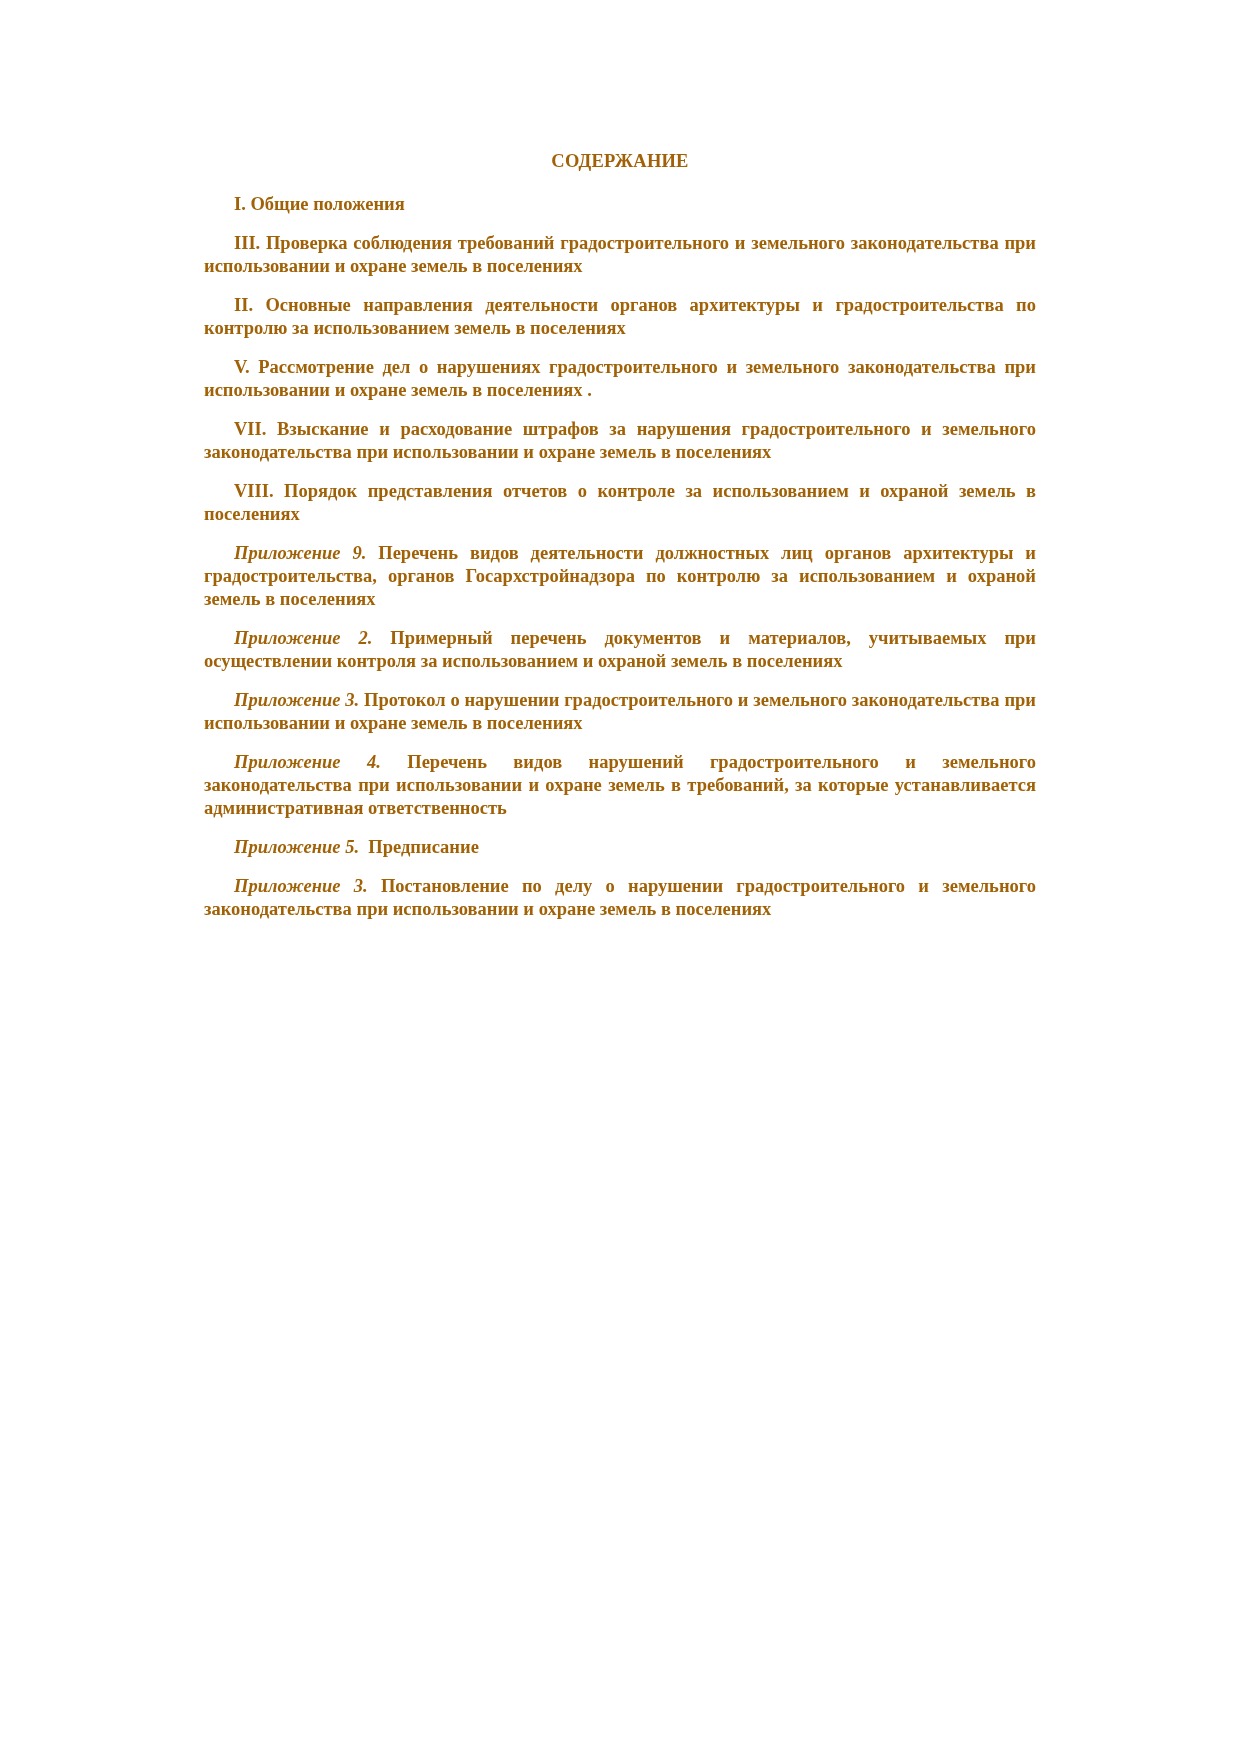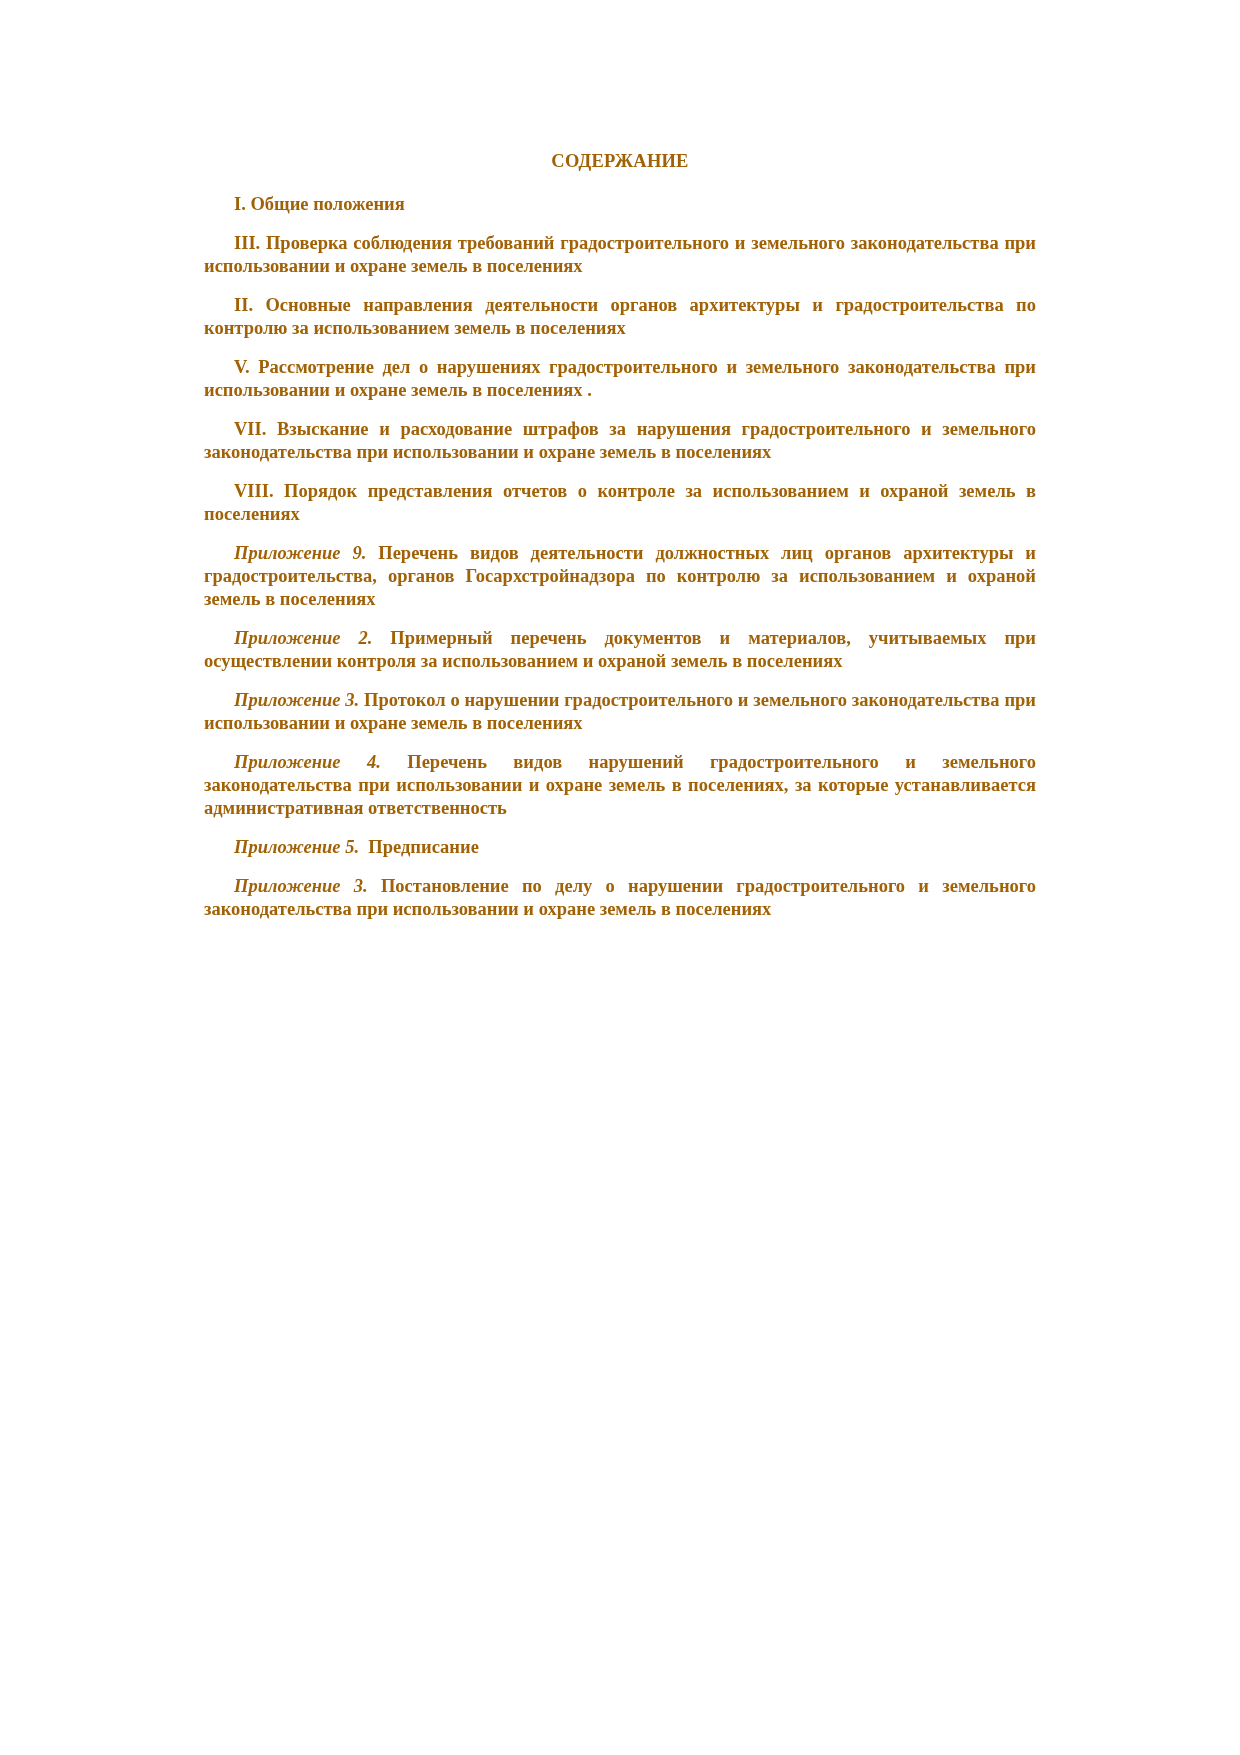--- a/index.html
+++ b/index.html
@@ -39,16 +39,16 @@
 
   <p class="entry"><span class="appx"></span><span>I. Общие положения</span></p>
   <p class="entry"><span class="appx"></span><span>III. Проверка соблюдения требований градостроительного и земельного законодательства при использовании и охране земель в поселениях</span></p>
   <p class="entry"><span class="appx"></span><span>II. Основные направления деятельности органов архитектуры и градостроительства по контролю за использованием земель в поселениях</span></p>
   <p class="entry"><span class="appx"></span><span>V. Рассмотрение дел о нарушениях градостроительного и земельного законодательства при использовании и охране земель в поселениях .</span></p>
   <p class="entry"><span class="appx"></span><span>VII. Взыскание и расходование штрафов за нарушения градостроительного и земельного законодательства при использовании и охране земель в поселениях</span></p>
   <p class="entry"><span class="appx"></span><span>VIII. Порядок представления отчетов о контроле за использованием и охраной земель в поселениях</span></p>
   <p class="entry"><span class="appx">Приложение 9.</span><span> Перечень видов деятельности должностных лиц органов архитектуры и градостроительства, органов Госархстройнадзора по контролю за использованием и охраной земель в поселениях</span></p>
   <p class="entry"><span class="appx">Приложение 2.</span><span> Примерный перечень документов и материалов, учитываемых при осуществлении контроля за использованием и охраной земель в поселениях</span></p>
   <p class="entry"><span class="appx">Приложение 3.</span><span> Протокол о нарушении градостроительного и земельного законодательства при использовании и охране земель в поселениях</span></p>
-  <p class="entry"><span class="appx">Приложение 4.</span><span> Перечень видов нарушений градостроительного и земельного законодательства при использовании и охране земель в поселениях, за которые устанавливается административная ответственность</span></p>
+  <p class="entry"><span class="appx">Приложение 4.</span><span> Перечень видов нарушений градостроительного и земельного законодательства при использовании и охране земель в требований, за которые устанавливается административная ответственность</span></p>
   <p class="entry" style="white-space: pre-wrap;"><span class="appx">Приложение 5.</span><span>  Предписание</span></p>
   <p class="entry"><span class="appx">Приложение 3.</span><span> Постановление по делу о нарушении градостроительного и земельного законодательства при использовании и охране земель в поселениях</span></p>
 </div>
 
 </body></html>

